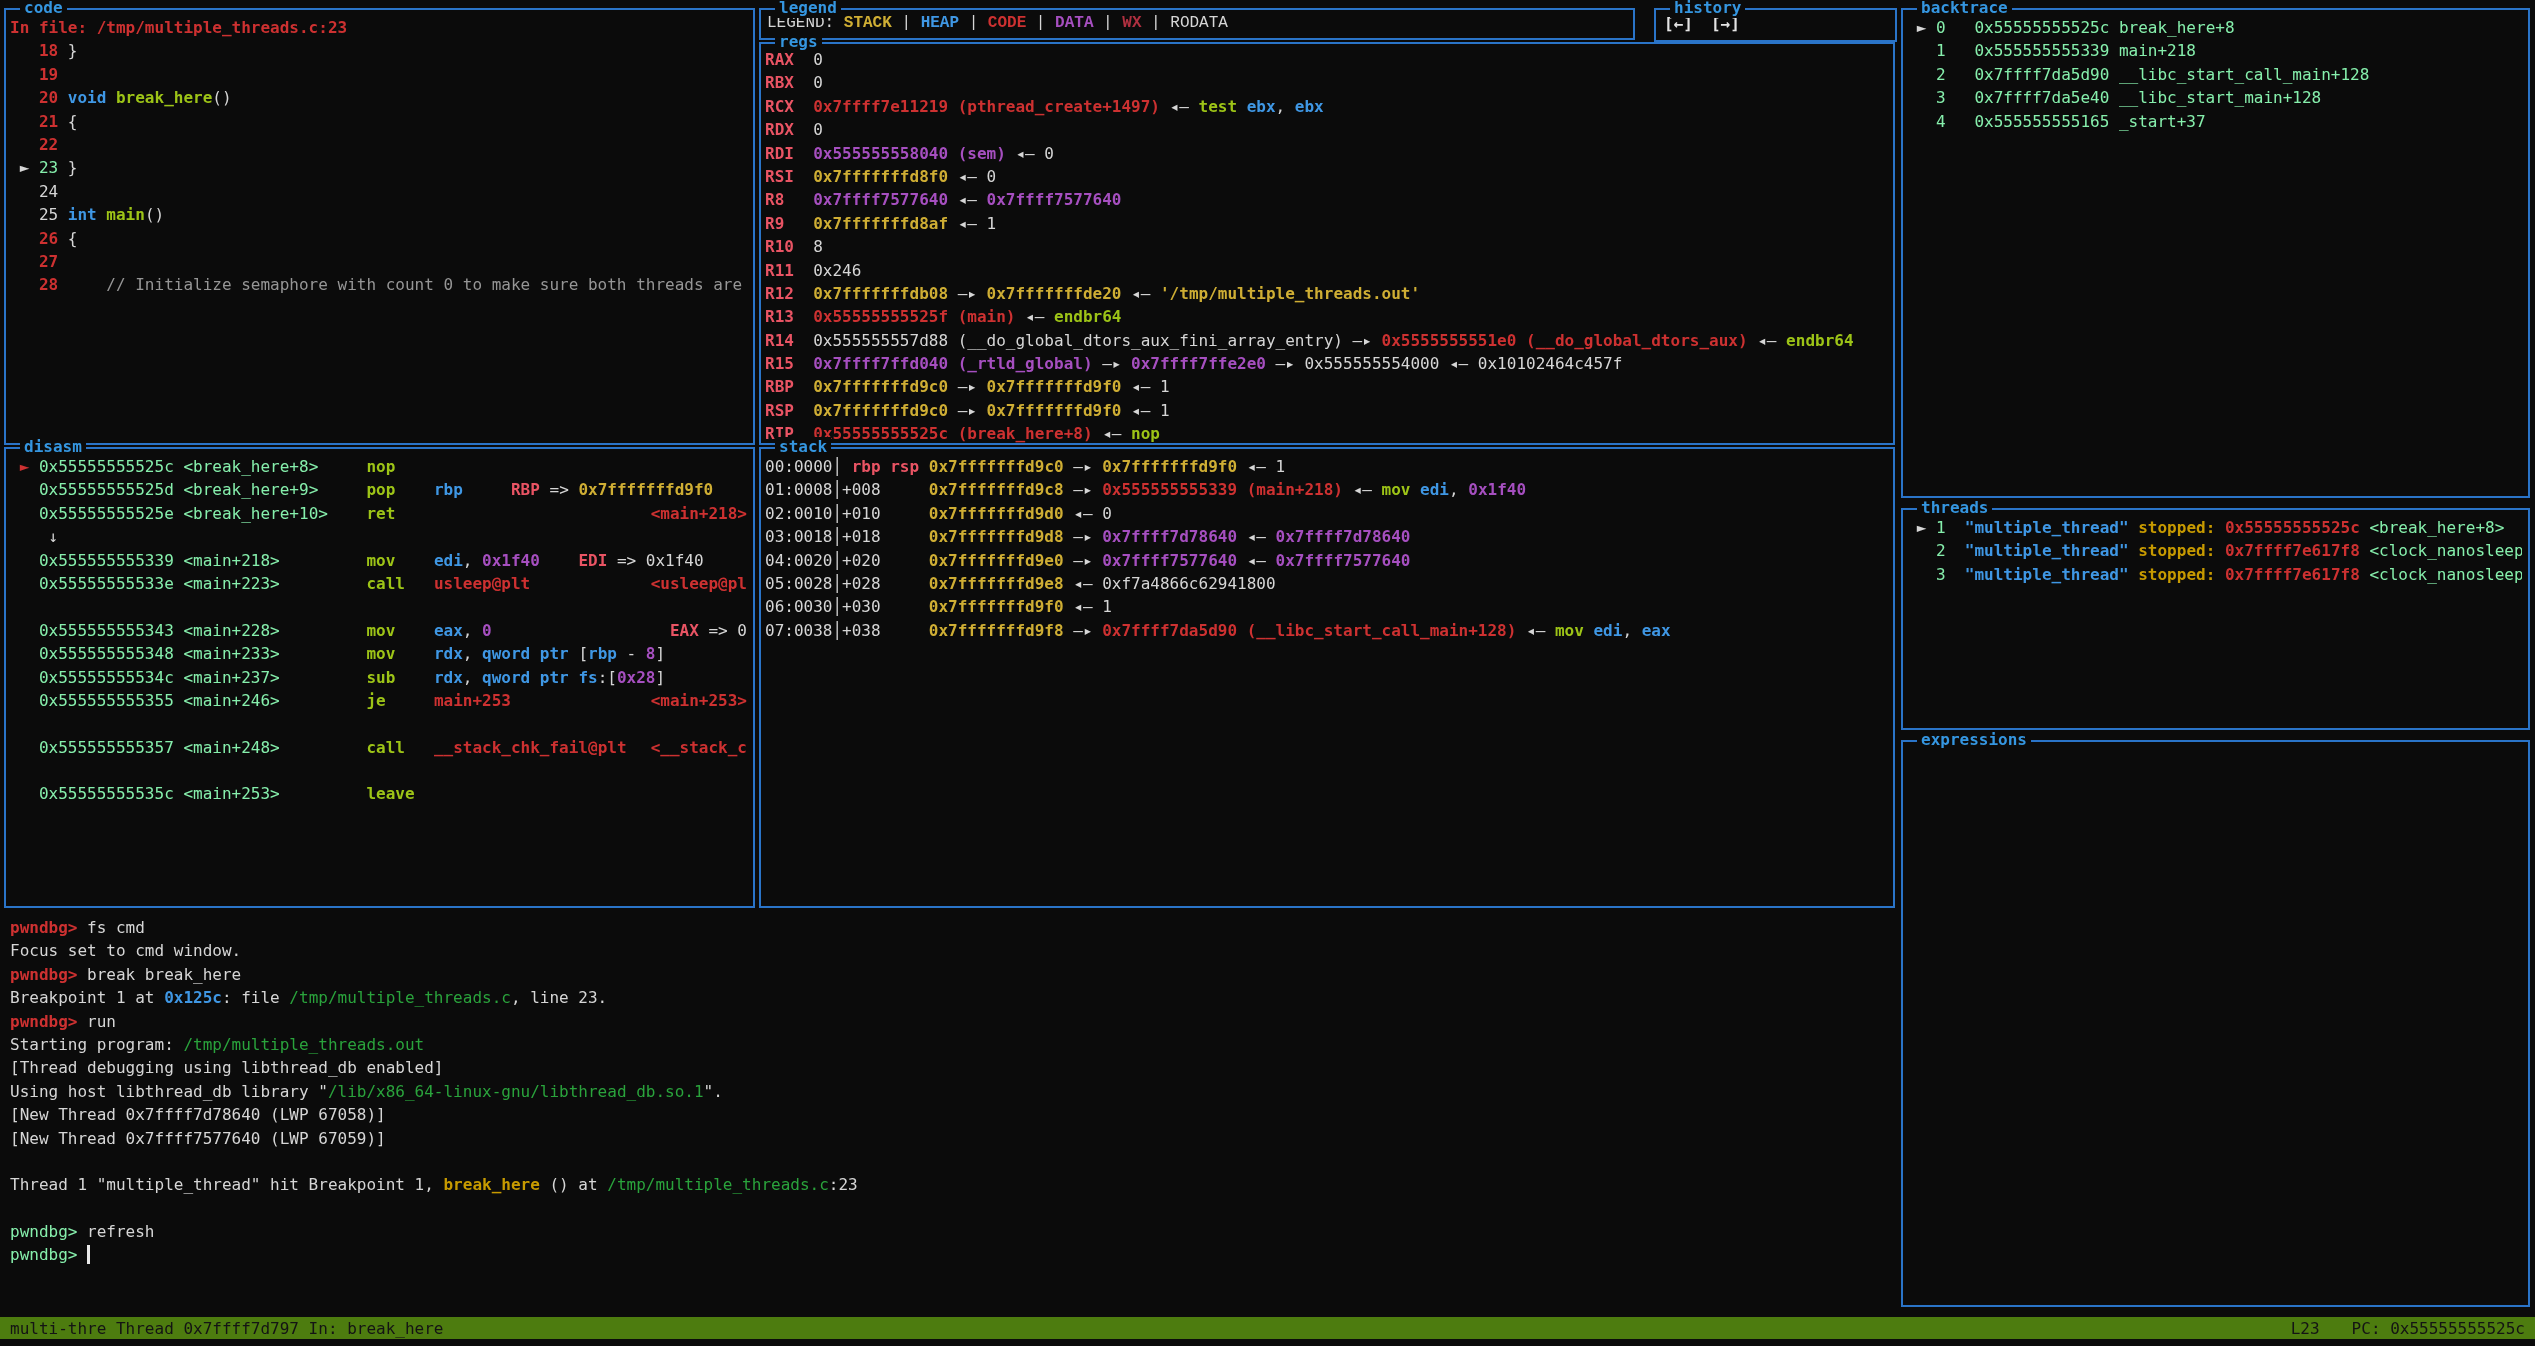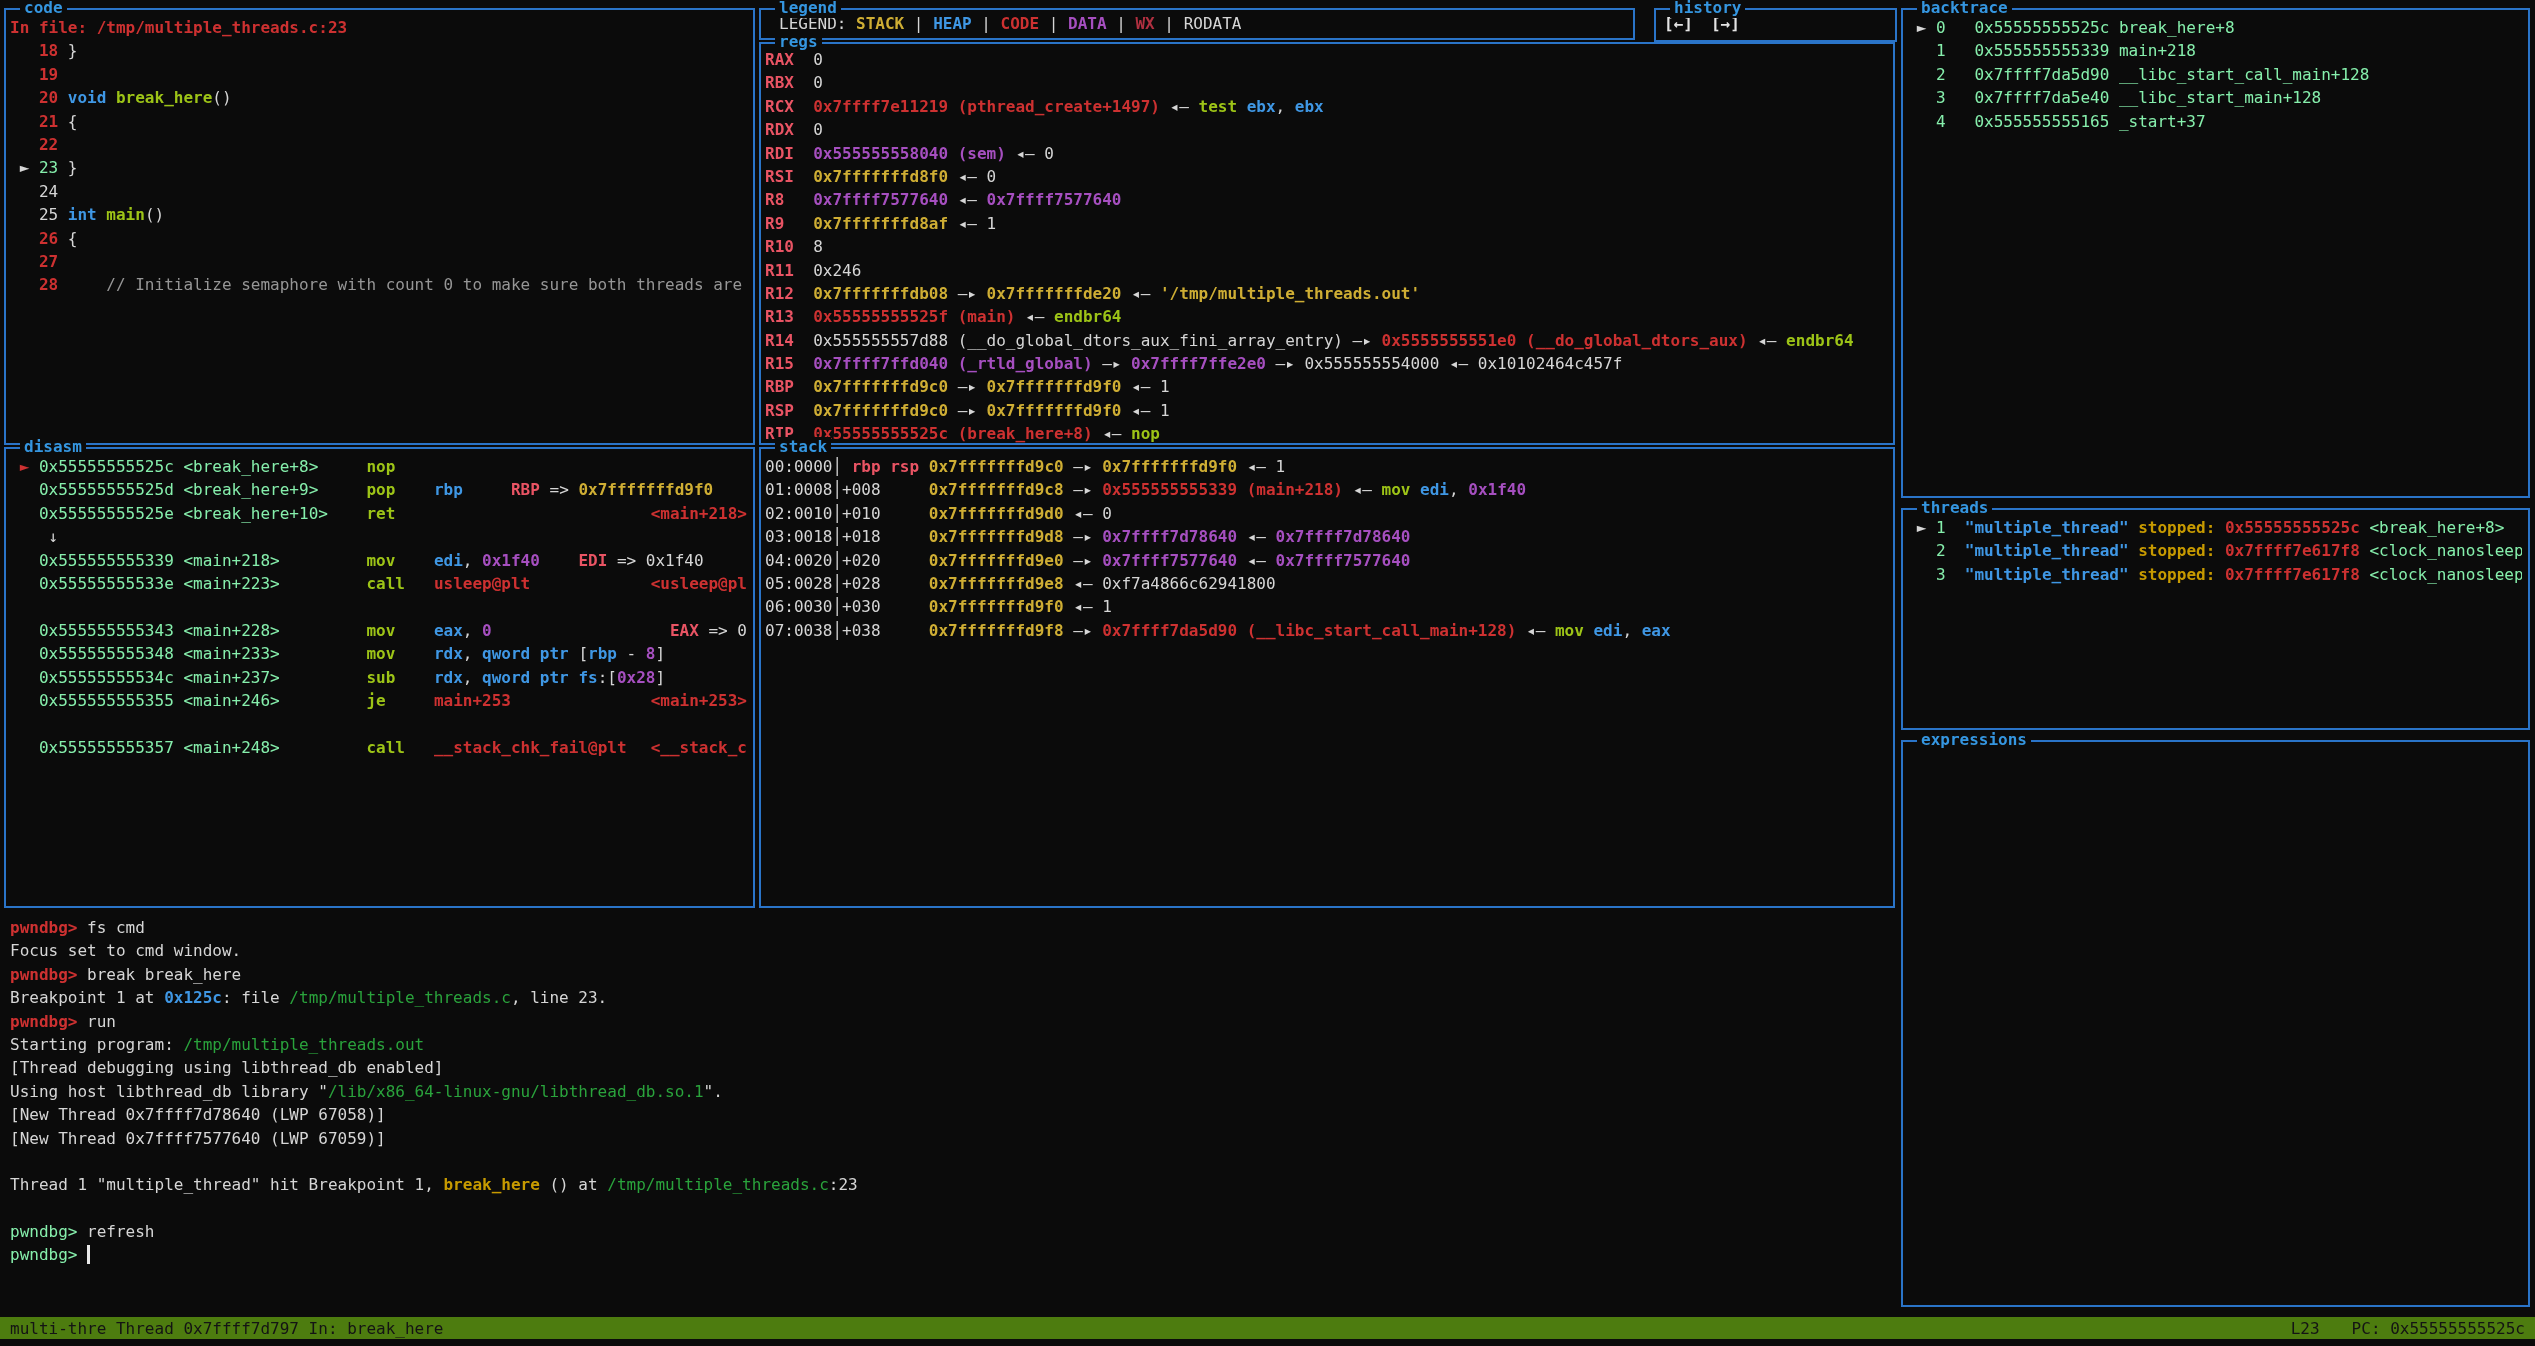--- a/index.html
+++ b/index.html
@@ -74,26 +74,27 @@
         <div class="ln"><span class="c-w">   </span><span class="c-wb">0x555555555339 &lt;main+218&gt;</span><span class="c-w">         </span><span class="c-g">mov</span><span class="c-w">    </span><span class="c-bl">edi</span><span class="c-w">, </span><span class="c-pu">0x1f40</span><span class="c-w">    </span><span class="c-rn">EDI</span><span class="c-w"> =&gt; 0x1f40</span></div>
         <div class="ln"><span class="c-w">   </span><span class="c-wb">0x55555555533e &lt;main+223&gt;</span><span class="c-w">         </span><span class="c-g">call</span><span class="c-w">   </span><span class="c-red">usleep@plt</span><span class="gap"></span><span class="c-red">&lt;usleep@pl</span></div>
         <div class="ln"></div>
         <div class="ln"><span class="c-w">   </span><span class="c-wb">0x555555555343 &lt;main+228&gt;</span><span class="c-w">         </span><span class="c-g">mov</span><span class="c-w">    </span><span class="c-bl">eax</span><span class="c-w">, </span><span class="c-pu">0</span><span class="gap"></span><span class="c-rn">EAX</span><span class="c-w"> =&gt; 0</span></div>
         <div class="ln"><span class="c-w">   </span><span class="c-wb">0x555555555348 &lt;main+233&gt;</span><span class="c-w">         </span><span class="c-g">mov</span><span class="c-w">    </span><span class="c-bl">rdx</span><span class="c-w">, </span><span class="c-bl">qword ptr </span><span class="c-w">[</span><span class="c-bl">rbp</span><span class="c-w"> - </span><span class="c-pu">8</span><span class="c-w">]</span></div>
         <div class="ln"><span class="c-w">   </span><span class="c-wb">0x55555555534c &lt;main+237&gt;</span><span class="c-w">         </span><span class="c-g">sub</span><span class="c-w">    </span><span class="c-bl">rdx</span><span class="c-w">, </span><span class="c-bl">qword ptr fs</span><span class="c-w">:[</span><span class="c-pu">0x28</span><span class="c-w">]</span></div>
         <div class="ln"><span class="c-w">   </span><span class="c-wb">0x555555555355 &lt;main+246&gt;</span><span class="c-w">         </span><span class="c-g">je</span><span class="c-w">     </span><span class="c-red">main+253</span><span class="gap"></span><span class="c-red">&lt;main+253&gt;</span></div>
         <div class="ln"></div>
         <div class="ln"><span class="c-w">   </span><span class="c-wb">0x555555555357 &lt;main+248&gt;</span><span class="c-w">         </span><span class="c-g">call</span><span class="c-w">   </span><span class="c-red">__stack_chk_fail@plt</span><span class="gap"></span><span class="c-red">&lt;__stack_c</span></div>
         <div class="ln"></div>
+        <div class="ln"><span class="c-w">   </span><span class="c-wb">0x55555555535c &lt;main+253&gt;</span><span class="c-w">         </span><span class="c-g">leave</span></div>
       </div>
   </div>
 
   <div class="panel" style="left:759px; top:8px; width:876px; height:32px;">
     <span class="ptitle">legend</span>
-    <div class="content" style="padding:2px 18px;">
+    <div class="content" style="padding:2px 6px;font-family:Liberation Mono, monospace;">
         <div class="ln"><span class="c-w">LEGEND: </span><span class="c-y">STACK</span><span class="c-w"> | </span><span class="c-bl">HEAP</span><span class="c-w"> | </span><span class="c-red">CODE</span><span class="c-w"> | </span><span class="c-pu">DATA</span><span class="c-w"> | </span><span class="c-wx">WX</span><span class="c-w"> | </span><span class="c-w">RODATA</span></div>
       </div>
   </div>
 
   <div class="panel" style="left:1654px; top:8px; width:243px; height:34px;">
     <span class="ptitle">history</span>
     <div class="hist-row">
       <span class="hbtn">[←]</span>
       <span class="hbtn">[→]</span>
     </div>

